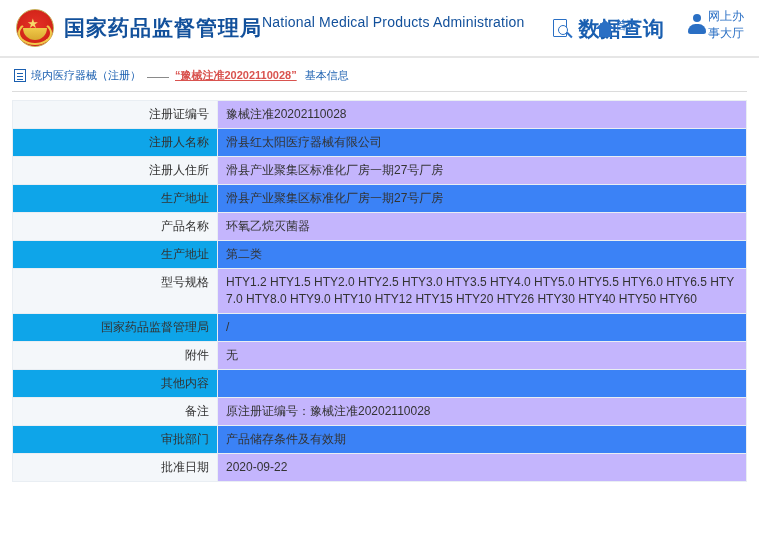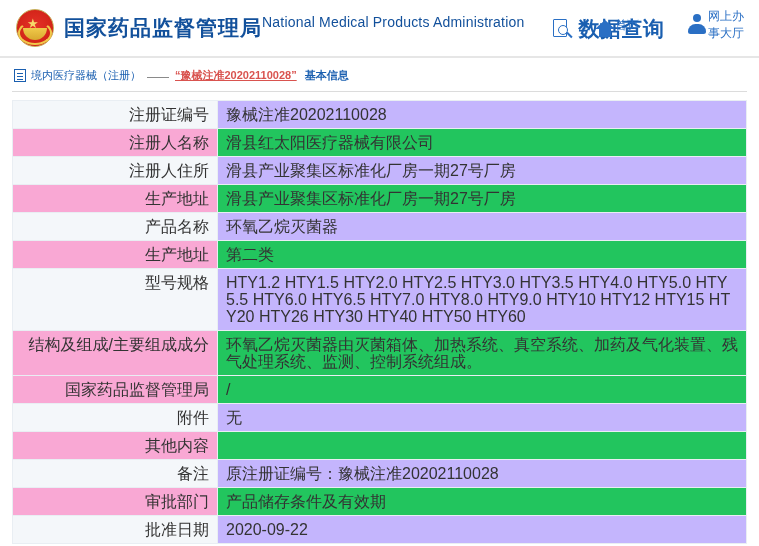--- a/index.html
+++ b/index.html
@@ -189,52 +189,52 @@
   }
   .crumb .pg-ico:before {
     content:"";
     position:absolute; left:2px; top:3px;
     width:6px; height:1px; background:#1a5fb0;
     box-shadow: 0 3px 0 #1a5fb0, 0 6px 0 #1a5fb0;
   }
   .crumb .c1 { color:#1a5fb0; }
   .crumb .dash { color:#666; margin: 0 6px; }
   .crumb .c2 { color:#d9534f; font-weight: bold; text-decoration: underline; }
-  .crumb .c3 { color:#1a5fb0; margin-left: 8px; font-weight: bold; }
+  .crumb .c3 { color:#1a5fb0; margin-left: 8px; font-weight: normal; }
   .crumb-rule { height: 1px; background: #dcdcdc; margin: 0 12px; }
 
   
   .tbl-wrap { padding: 8px 12px 0 12px; }
   table.detail {
     width: 735px;
     border-collapse: collapse;
     table-layout: fixed;
   }
   table.detail tr { }
   table.detail td {
     padding: 5px 8px;
-    font-size: 16px;
+    font-size: 12px;
     line-height: 17px;
     vertical-align: top;
     border: 1px solid #e9eef3;
   }
   td.lbl {
     width: 205px;
     text-align: right;
     color: #333;
     background: #f4f7fa;
     white-space: normal;
   }
   td.val {
     color: #333;
     background: #c4b5fd;
     word-break: break-all;
   }
-  tr.alt td.lbl { background: #f9a8d4; }
-  tr.alt td.val { background: #22c55e; }
+  tr.alt td.lbl { background: #0ea5e9; }
+  tr.alt td.val { background: #3b82f6; }
 </style>
 </head>
 <body>
 
 <div class="header">
 
   <div class="emblem">
     <div class="circle"></div>
     <div class="wheat"></div>
     <div class="gear"></div>
@@ -310,24 +310,20 @@
       </tr>
       <tr class="alt">
         <td class="lbl">生产地址</td>
         <td class="val">第二类</td>
       </tr>
       <tr>
         <td class="lbl">型号规格</td>
         <td class="val">HTY1.2 HTY1.5 HTY2.0 HTY2.5 HTY3.0 HTY3.5 HTY4.0 HTY5.0 HTY5.5 HTY6.0 HTY6.5 HTY7.0 HTY8.0 HTY9.0 HTY10 HTY12 HTY15 HTY20 HTY26 HTY30 HTY40 HTY50 HTY60</td>
       </tr>
       <tr class="alt">
-        <td class="lbl">结构及组成/主要组成成分</td>
-        <td class="val">环氧乙烷灭菌器由灭菌箱体、加热系统、真空系统、加药及气化装置、残气处理系统、监测、控制系统组成。</td>
-      </tr>
-      <tr class="alt">
         <td class="lbl">国家药品监督管理局</td>
         <td class="val">/</td>
       </tr>
       <tr>
         <td class="lbl">附件</td>
         <td class="val">无</td>
       </tr>
       <tr class="alt">
         <td class="lbl">其他内容</td>
         <td class="val"></td>

